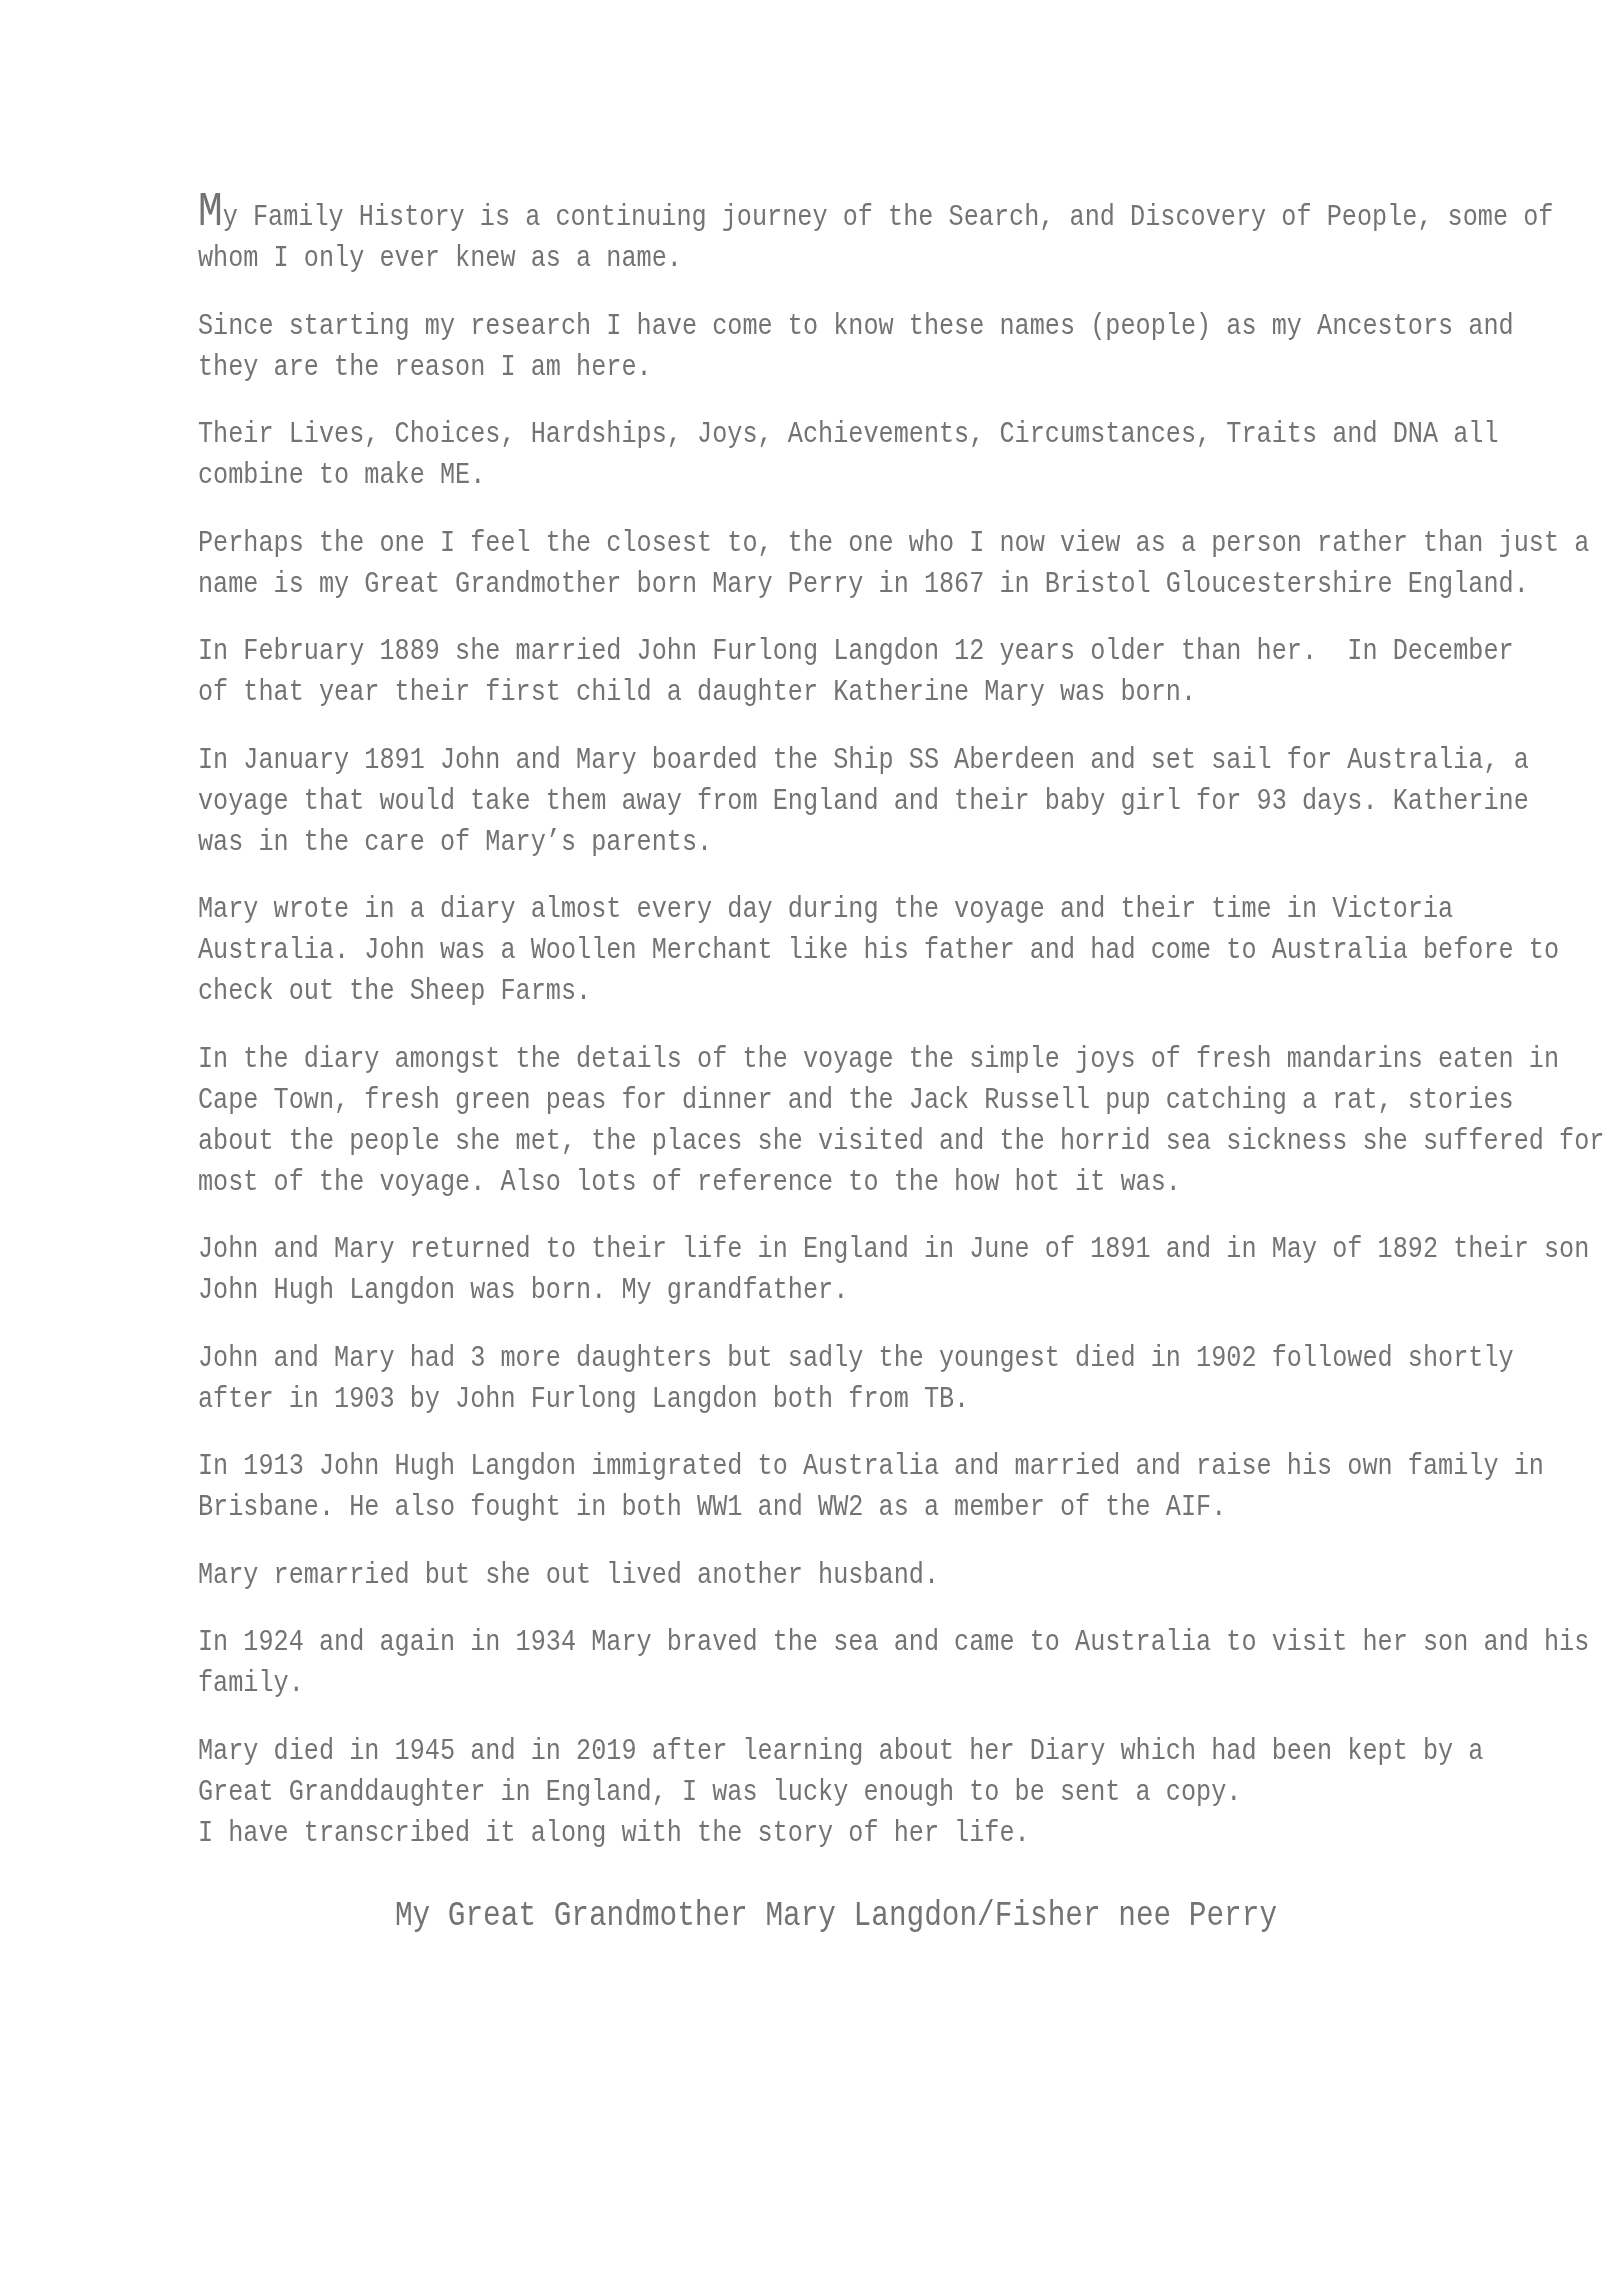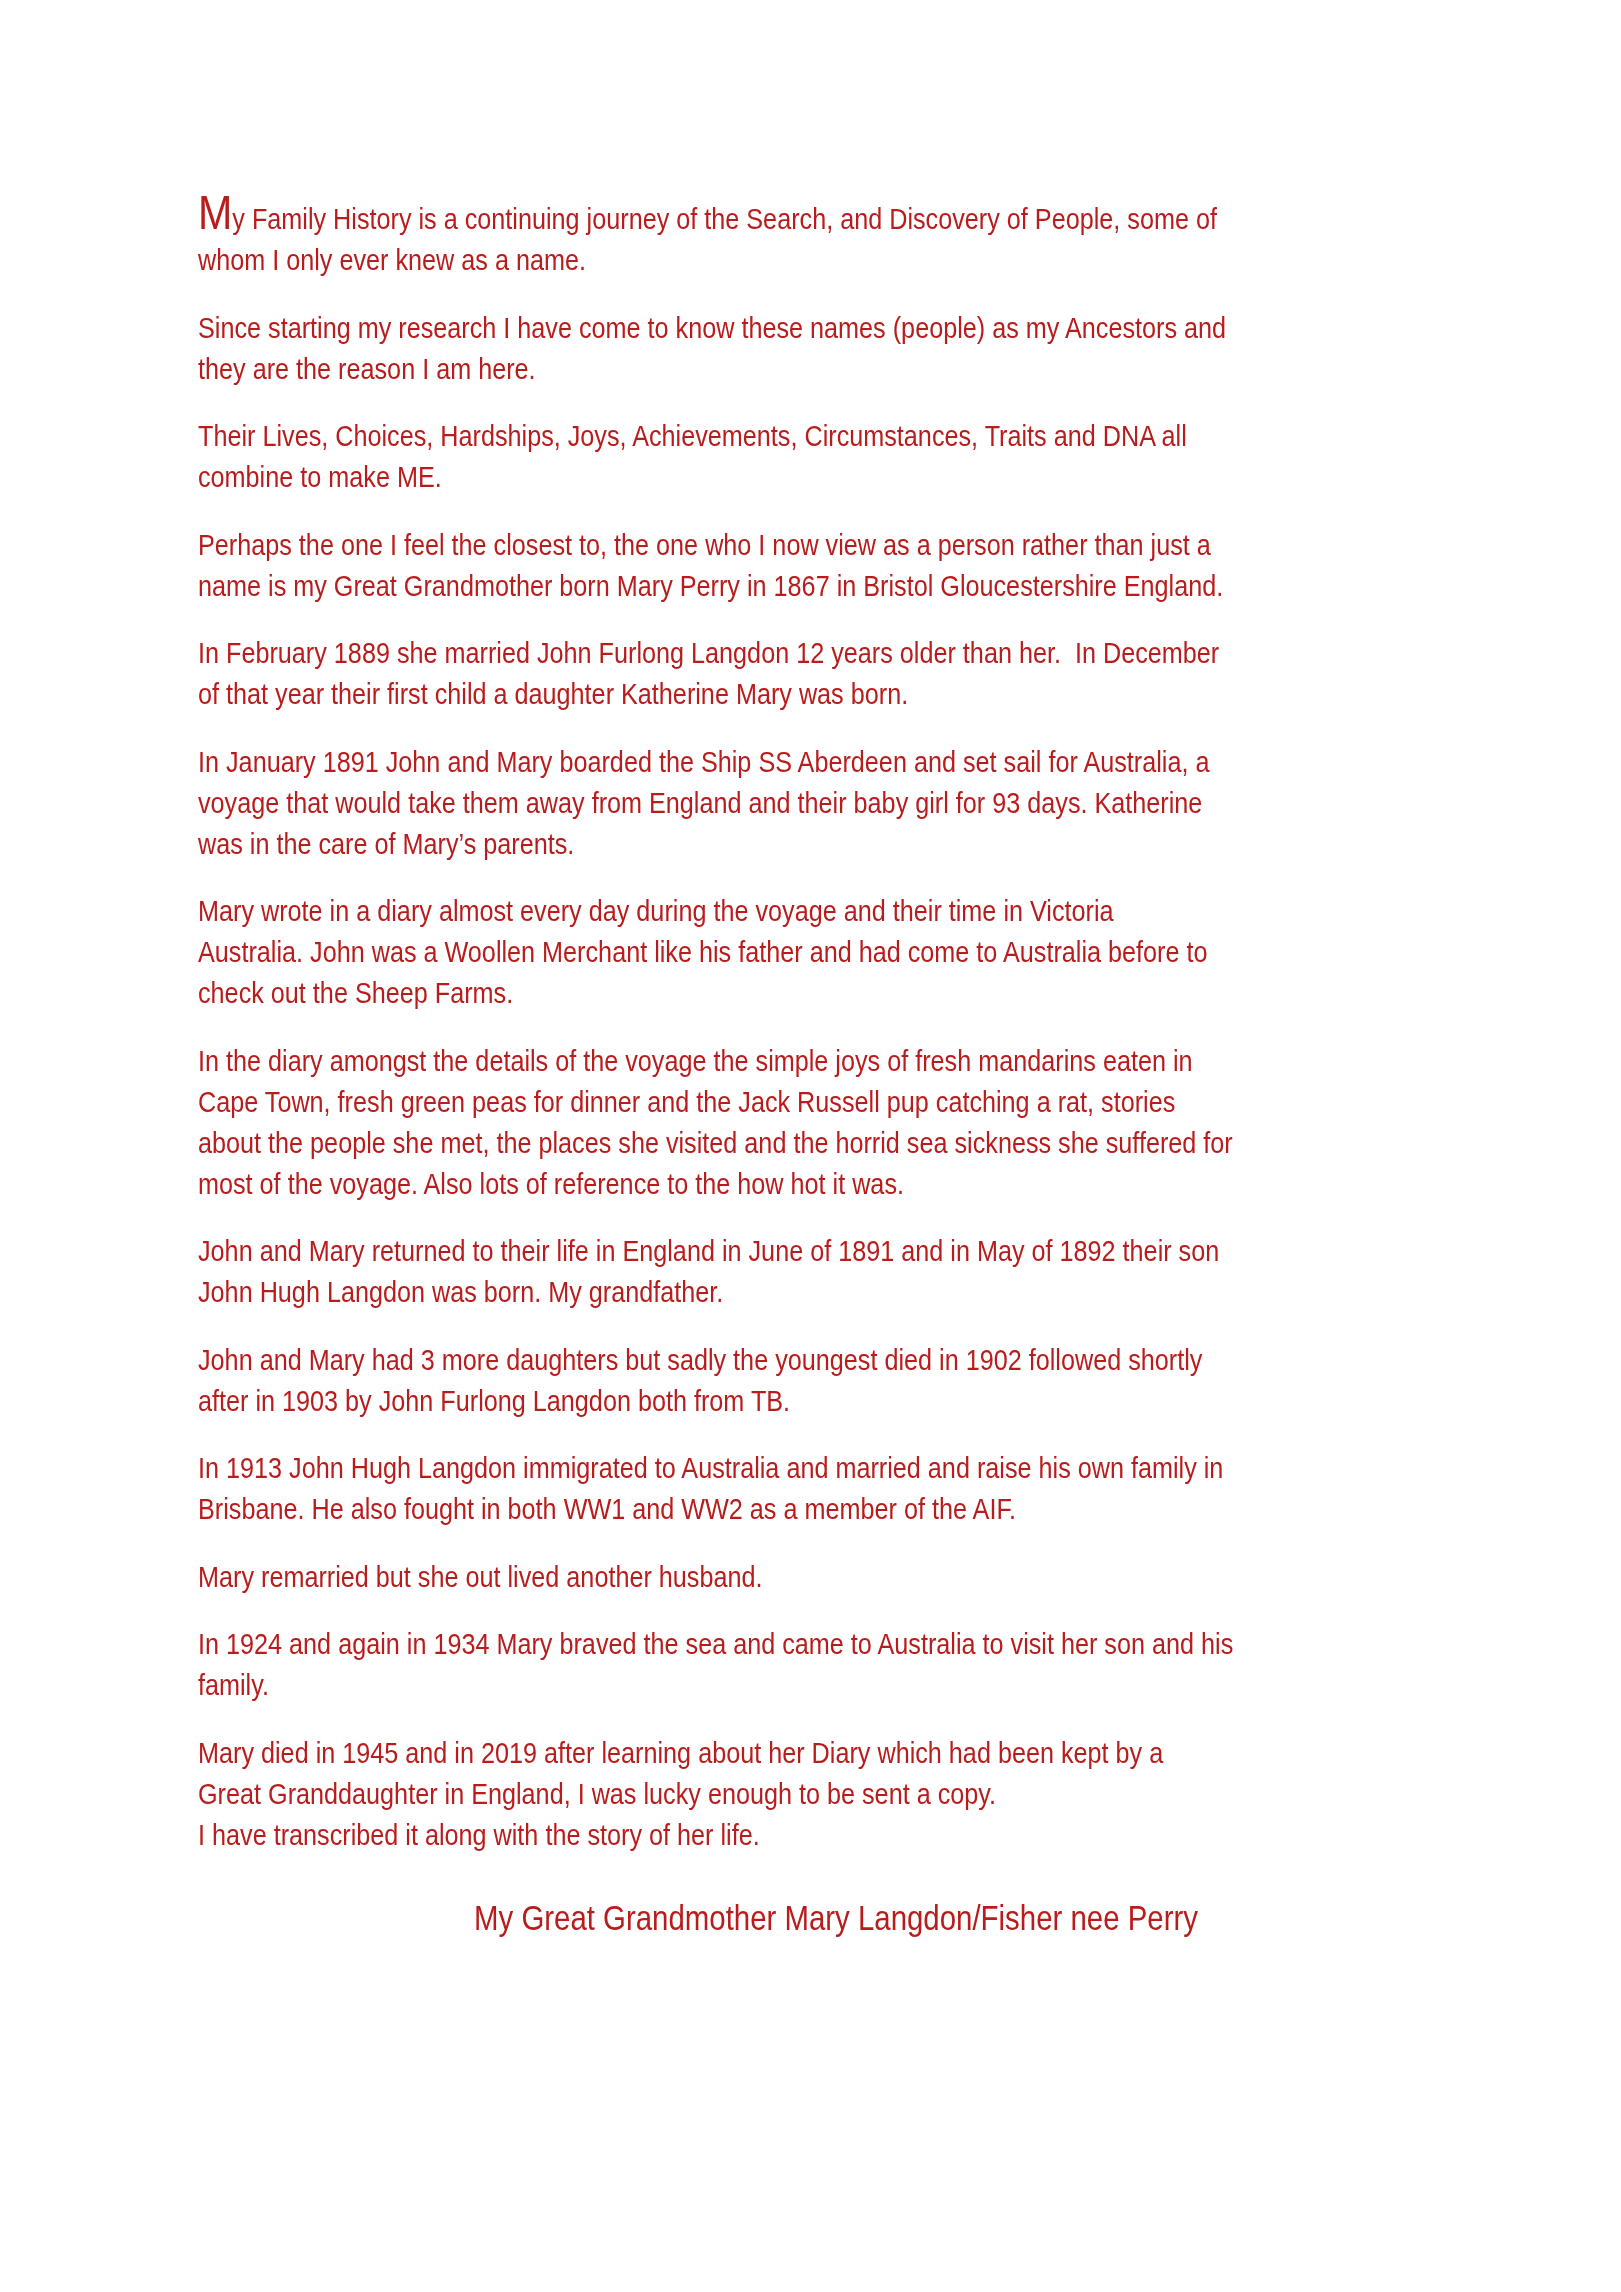--- a/index.html
+++ b/index.html
@@ -5,22 +5,22 @@
   html, body {
     margin: 0;
     padding: 0;
     background: #ffffff;
   }
   .page {
     position: relative;
     width: 1621px;
     height: 2293px;
     background: #ffffff;
-    color: #b91c1c;
-    font-family: Liberation Sans, sans-serif;
+    color: #737373;
+    font-family: Liberation Mono, monospace;
     box-sizing: border-box;
     padding: 192px 0 0 198px;
     overflow: hidden;
   }
   
   .content {
     width: 1519px;
     transform: scaleX(0.84);
     transform-origin: 0 0;
     font-size: 30px;

